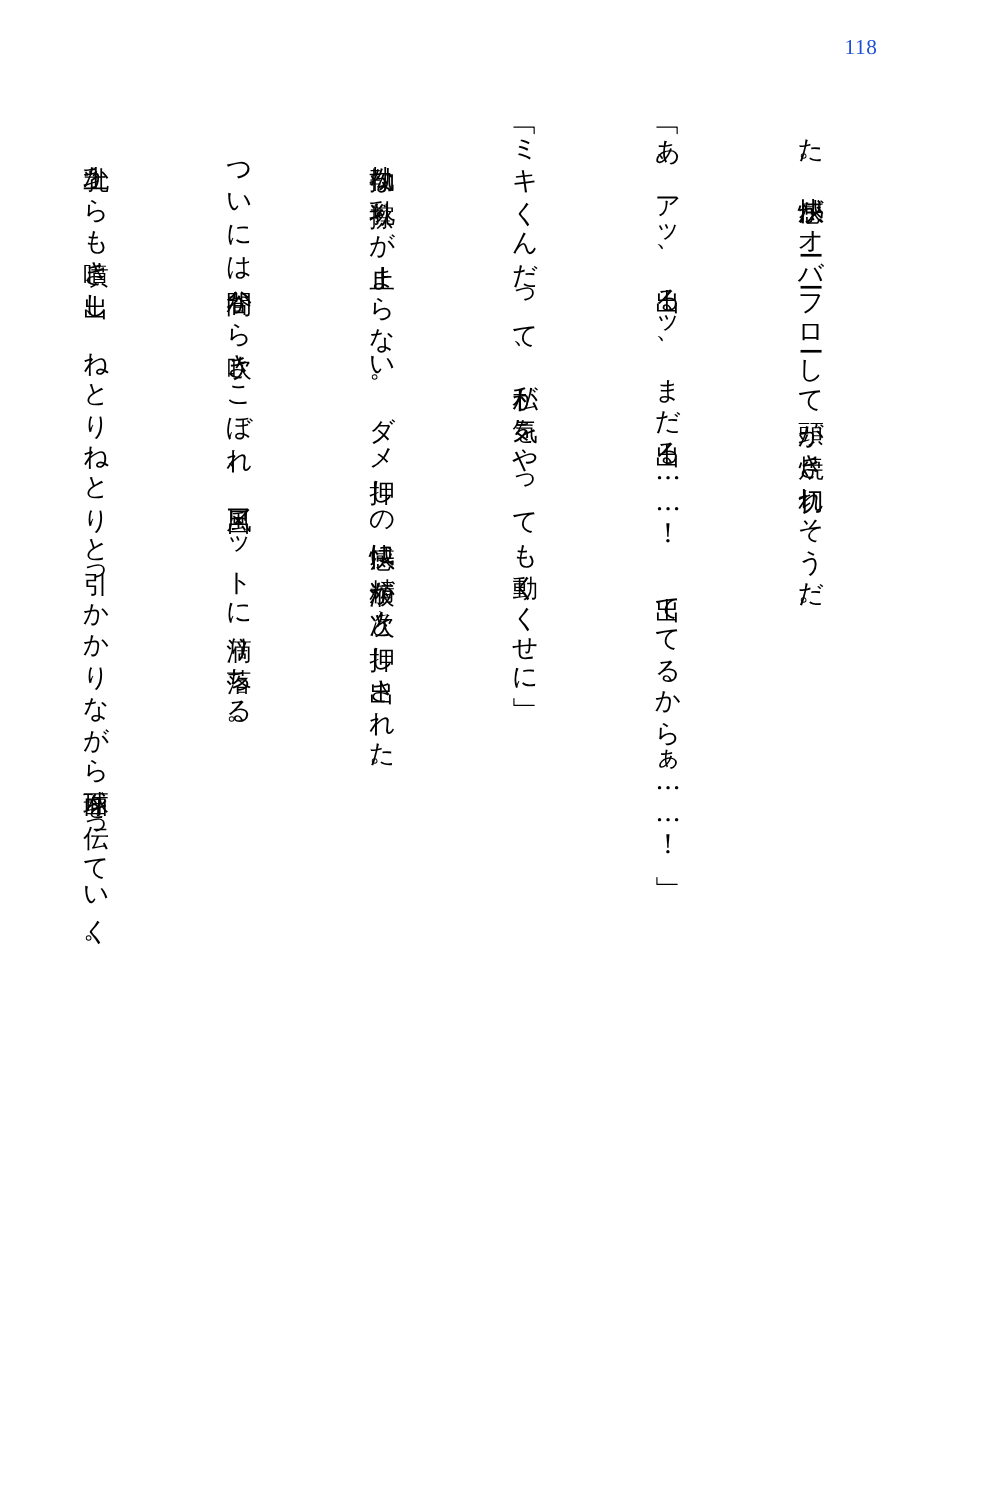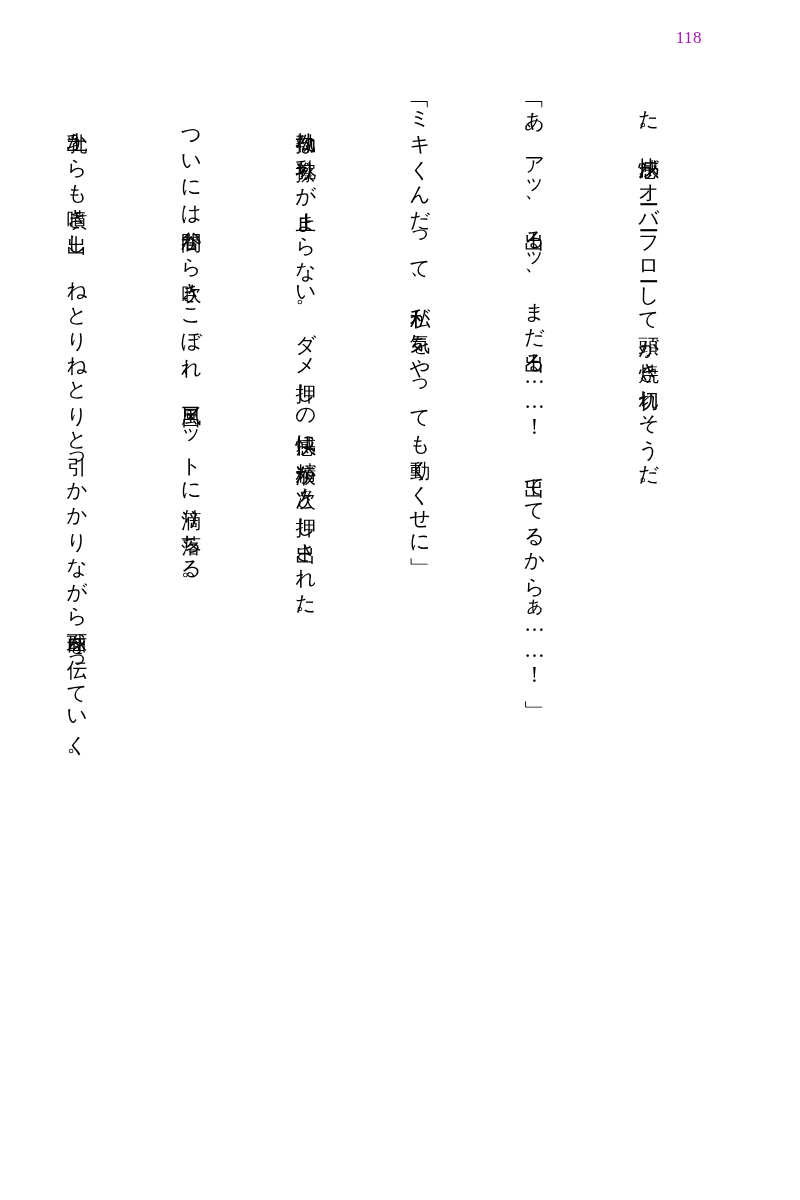--- a/index.html
+++ b/index.html
@@ -20,21 +20,21 @@
     height: 1200px;
     background: #ffffff;
   }
   .page-number {
     position: absolute;
     top: 28px;
     right: 98px;
     font-family: "Liberation Serif", "DejaVu Serif", serif;
     font-size: 17px;
     letter-spacing: 0.5px;
-    color: #a21caf;
+    color: #1d4ed8;
   }
   .body-text {
     position: absolute;
     top: 95px;
     right: 56px;
     left: 56px;
     height: 1055px;
     writing-mode: vertical-rl;
     text-orientation: upright;
     font-family: "DejaVu Serif", "Liberation Serif", serif;

